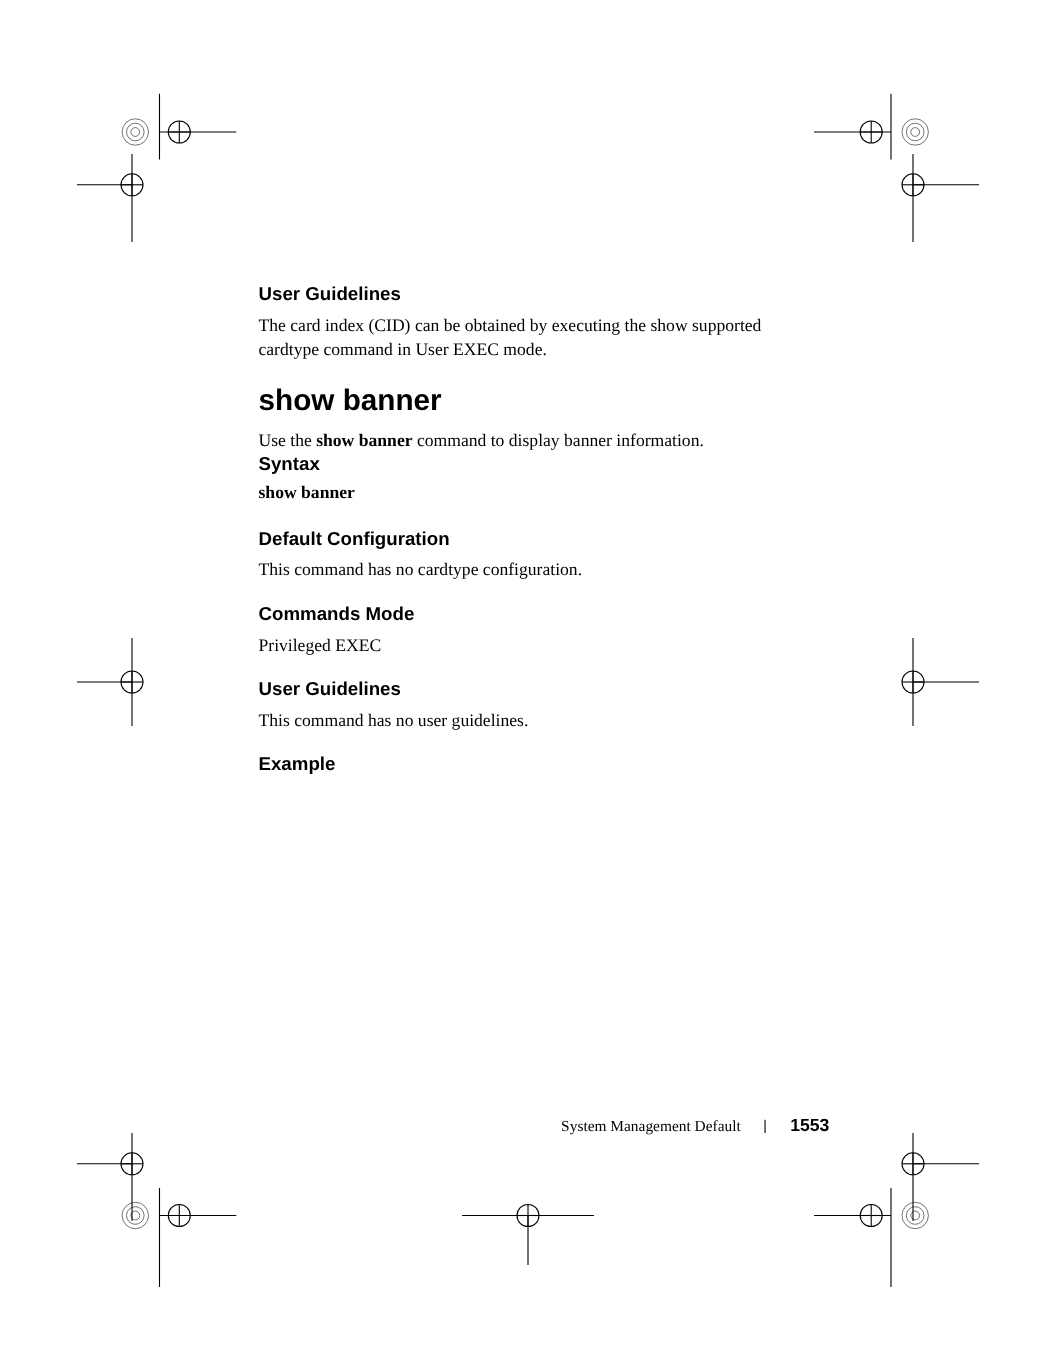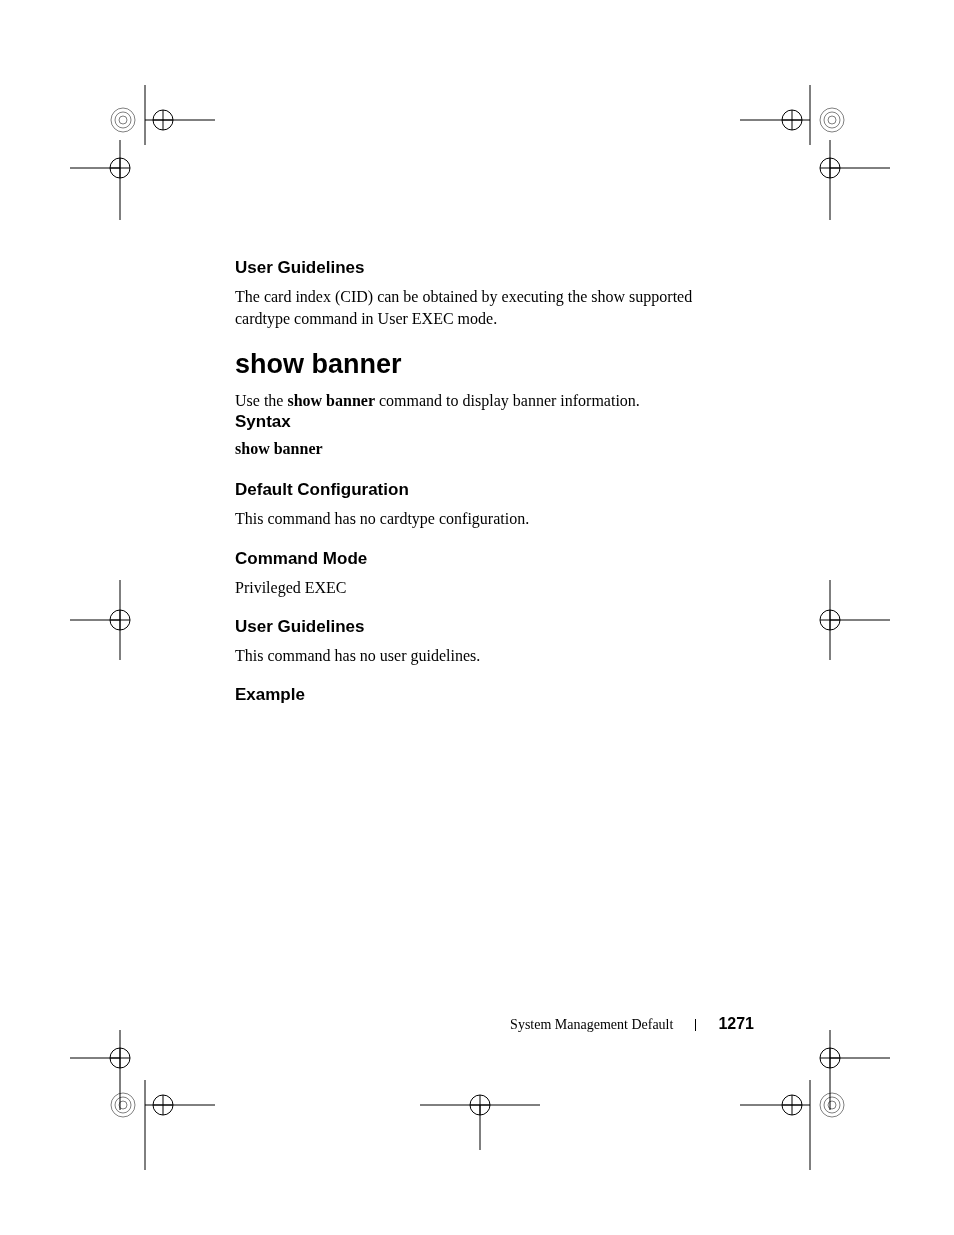--- a/index.html
+++ b/index.html
@@ -222,26 +222,26 @@
   <div class="intro-text">
     <span>Use the </span><span class="bold-inline">show banner</span><span> command to display banner information.</span>
   </div>
 
   <div class="section-heading">Syntax</div>
   <div class="syntax-text">show banner</div>
 
   <div class="section-heading">Default Configuration</div>
   <div class="body-text">This command has no cardtype configuration.</div>
 
-  <div class="section-heading">Command Mode</div>
+  <div class="section-heading">Commands Mode</div>
   <div class="body-text">Privileged EXEC</div>
 
   <div class="section-heading">User Guidelines</div>
   <div class="body-text">This command has no user guidelines.</div>
 
   <div class="section-heading">Example</div>
 </div>
 
 <div class="footer-wrap">
   <span class="footer-title">System Management Default</span>
   <span class="footer-sep"></span>
-  <span class="footer-page">1271</span>
+  <span class="footer-page">1553</span>
 </div>
 
 </body></html>

